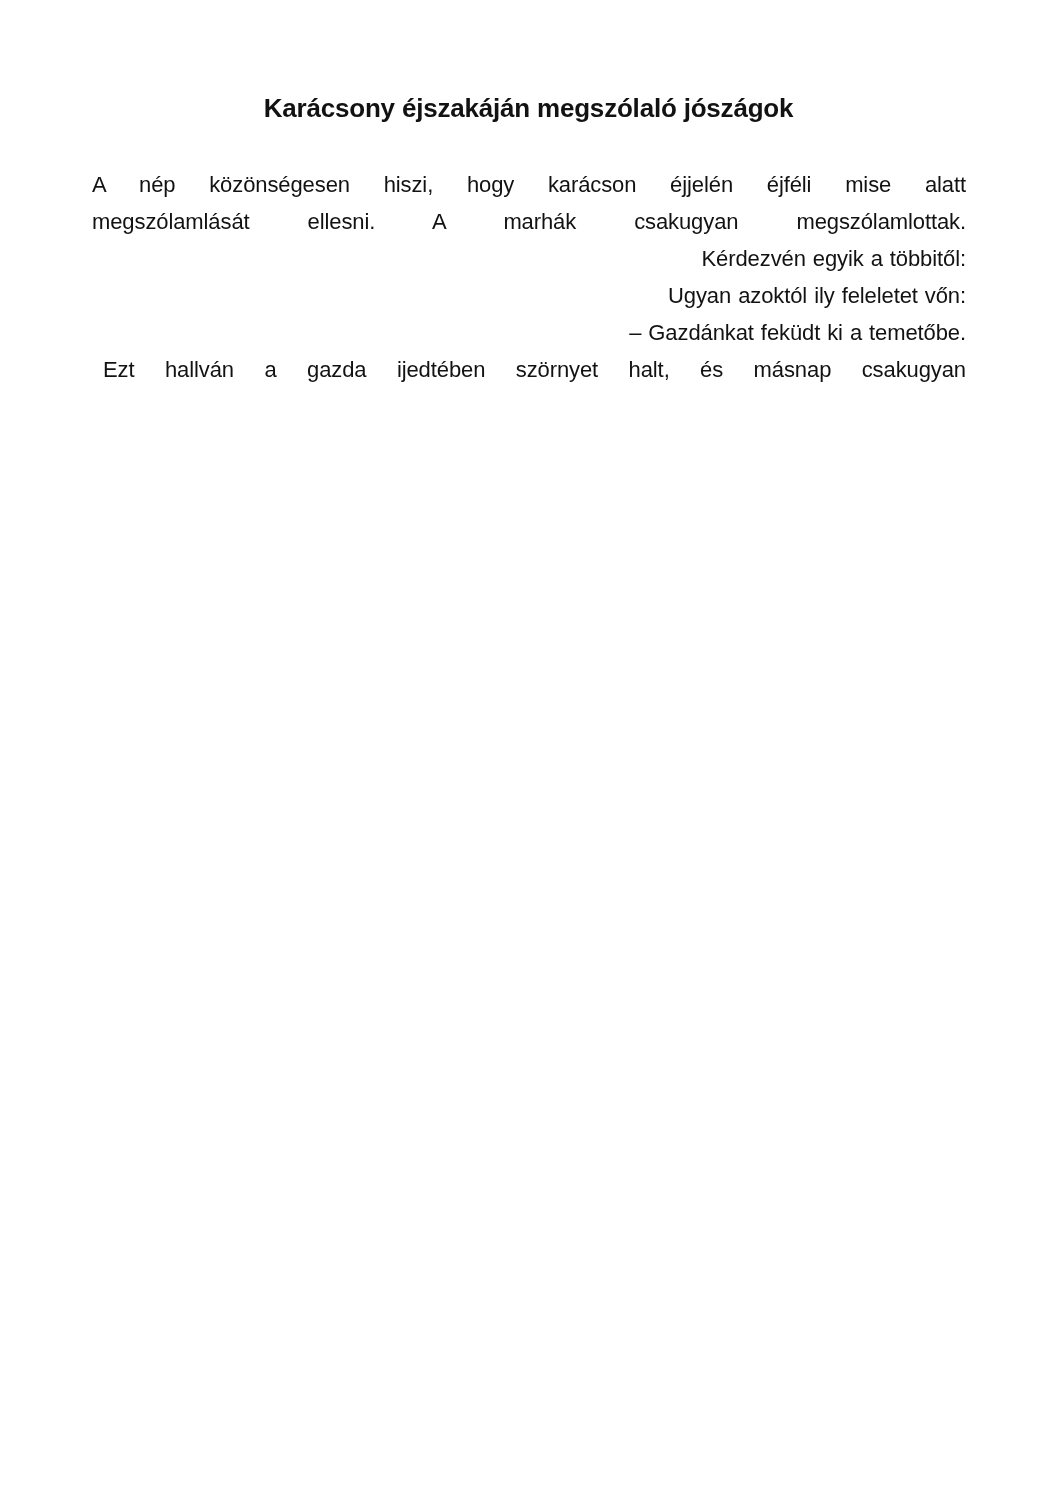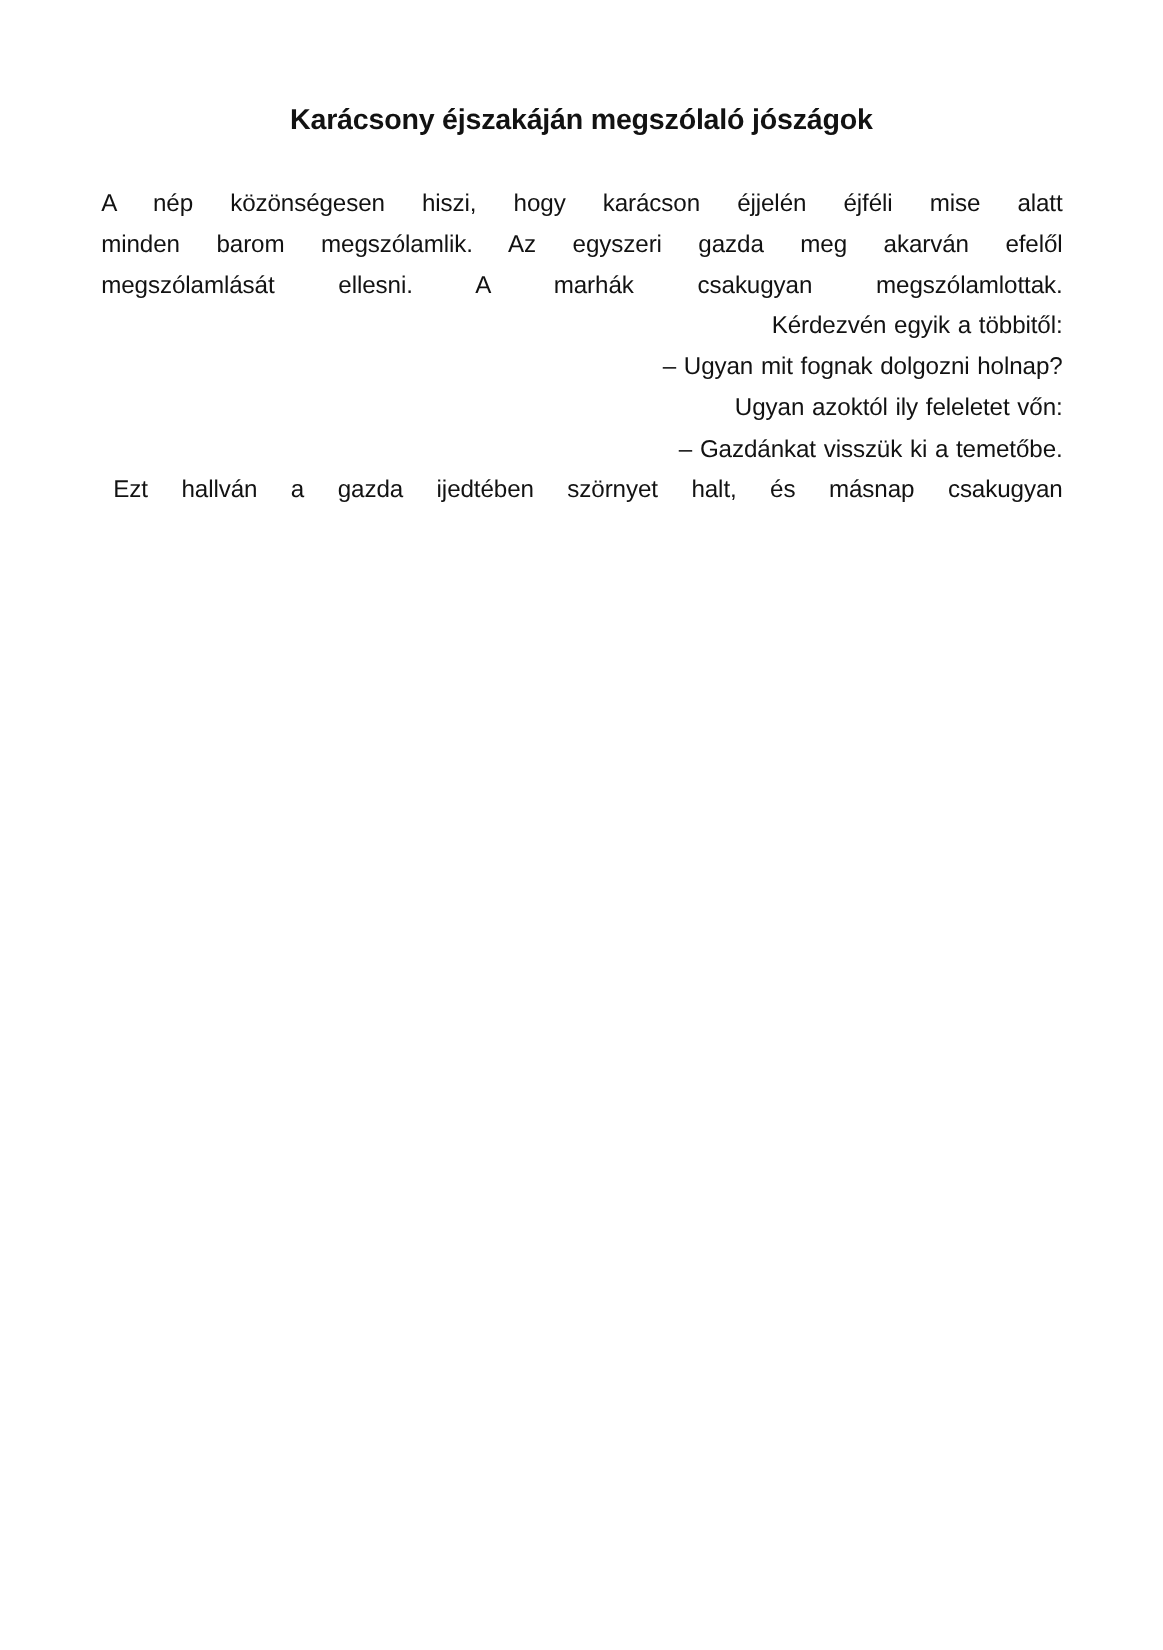--- a/index.html
+++ b/index.html
@@ -49,22 +49,20 @@
 </style>
 </head>
 <body style="background: rgb(255, 255, 255); color: rgb(18, 18, 18);">
 
 <div class="page">
 
   <h1 class="doc-title">Karácsony éjszakáján megszólaló jószágok</h1>
 
   <div class="text-block">
     <div class="line justify">A nép közönségesen hiszi, hogy karácson éjjelén éjféli mise alatt</div>
-    <div class="line justify">minden barom megszólamlik. Az egyszeri gazda meg akarván efelől</div>
     <div class="line justify">megszólamlását ellesni. A marhák csakugyan megszólamlottak.</div>
     <div class="line">Kérdezvén egyik a többitől:</div>
-    <div class="line">– Ugyan mit fognak dolgozni holnap?</div>
     <div class="line indent">Ugyan azoktól ily feleletet vőn:</div>
-    <div class="line">– Gazdánkat visszük ki a temetőbe.</div>
+    <div class="line">– Gazdánkat feküdt ki a temetőbe.</div>
     <div class="line justify indent">Ezt hallván a gazda ijedtében szörnyet halt, és másnap csakugyan</div>
   </div>
 
 </div>
 
 </body></html>

